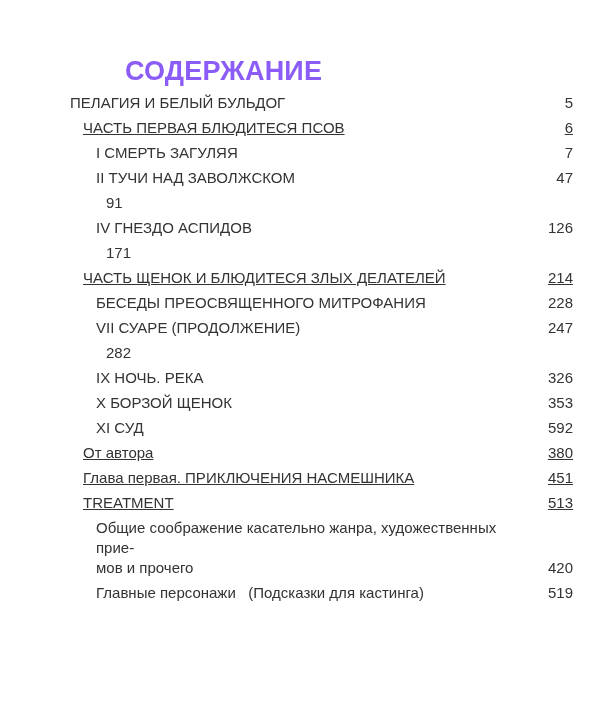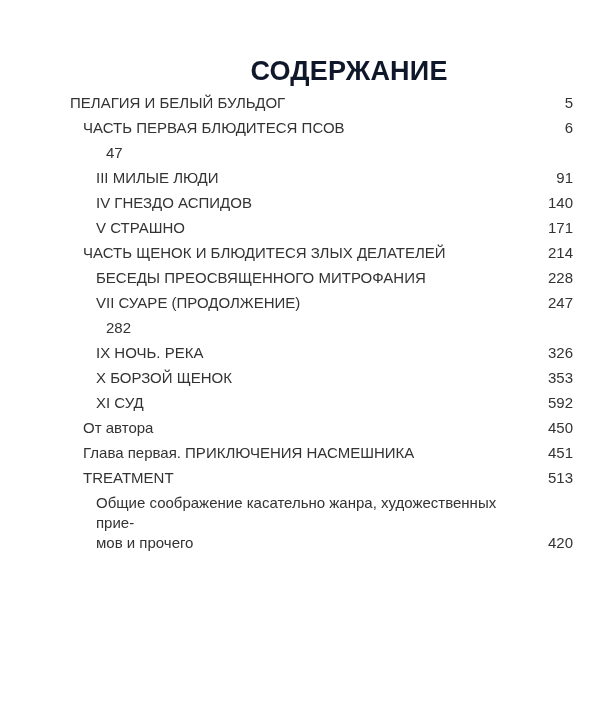--- a/index.html
+++ b/index.html
@@ -17,41 +17,41 @@
   .page {
     box-sizing: border-box;
     width: 600px;
     height: 711px;
     padding: 56px 27px 20px 70px;
     background: #ffffff;
   }
   .toc-title {
     margin: 0;
     padding: 0 0 0 55px;
-    text-align: center;
+    text-align: left;
     font-size: 27px;
     line-height: 30px;
     font-weight: bold;
-    color: #0f172a;
+    color: #8b5cf6;
     letter-spacing: 0.2px;
   }
   .toc-list {
     margin-top: 7px;
   }
   .toc-row {
     display: flex;
     align-items: flex-end;
     font-size: 15px;
     line-height: 20px;
     color: #333333;
     margin-bottom: 5px;
     cursor: default;
   }
   .toc-row.level-1 { padding-left: 0; }
-  .toc-row.level-2 { padding-left: 13px; }
+  .toc-row.level-2 { padding-left: 13px; text-decoration: underline; }
   .toc-row.level-3 { padding-left: 26px; }
   .toc-label {
     flex: 1 1 auto;
     min-width: 0;
     white-space: pre-wrap;
     overflow: hidden;
   }
   .toc-page {
     flex: 0 0 auto;
     margin-left: 10px;
@@ -68,32 +68,35 @@
   <div class="toc-list" id="toc-list">
       <div class="toc-row level-1">
     <span class="toc-label">ПЕЛАГИЯ И БЕЛЫЙ БУЛЬДОГ</span>
     <span class="toc-page">5</span>
   </div>
       <div class="toc-row level-2">
     <span class="toc-label">ЧАСТЬ ПЕРВАЯ БЛЮДИТЕСЯ ПСОВ</span>
     <span class="toc-page">6</span>
   </div>
       <div class="toc-row level-3">
+    <span class="toc-label">I СМЕРТЬ ЗАГУЛЯЯ</span>
+    <span class="toc-page">7</span>
+  </div>
+      <div class="toc-row level-3">
+    <span class="toc-label">II ТУЧИ НАД ЗАВОЛЖСКОМ</span>
     <span class="toc-page">47</span>
   </div>
       <div class="toc-row level-3">
-    <span class="toc-label">III МИЛЫЕ ЛЮДИ</span>
     <span class="toc-page">91</span>
   </div>
       <div class="toc-row level-3">
     <span class="toc-label">IV ГНЕЗДО АСПИДОВ</span>
-    <span class="toc-page">140</span>
+    <span class="toc-page">126</span>
   </div>
       <div class="toc-row level-3">
-    <span class="toc-label">V СТРАШНО</span>
     <span class="toc-page">171</span>
   </div>
       <div class="toc-row level-2">
     <span class="toc-label">ЧАСТЬ ЩЕНОК И БЛЮДИТЕСЯ ЗЛЫХ ДЕЛАТЕЛЕЙ</span>
     <span class="toc-page">214</span>
   </div>
       <div class="toc-row level-3">
     <span class="toc-label">БЕСЕДЫ ПРЕОСВЯЩЕННОГО МИТРОФАНИЯ</span>
     <span class="toc-page">228</span>
   </div>
@@ -111,29 +114,33 @@
       <div class="toc-row level-3">
     <span class="toc-label">X БОРЗОЙ ЩЕНОК</span>
     <span class="toc-page">353</span>
   </div>
       <div class="toc-row level-3">
     <span class="toc-label">XI СУД</span>
     <span class="toc-page">592</span>
   </div>
       <div class="toc-row level-2">
     <span class="toc-label">От автора</span>
-    <span class="toc-page">450</span>
+    <span class="toc-page">380</span>
   </div>
       <div class="toc-row level-2">
     <span class="toc-label">Глава первая. ПРИКЛЮЧЕНИЯ НАСМЕШНИКА</span>
     <span class="toc-page">451</span>
   </div>
       <div class="toc-row level-2">
     <span class="toc-label">TREATMENT</span>
     <span class="toc-page">513</span>
   </div>
       <div class="toc-row level-3">
     <span class="toc-label">Общие соображение касательно жанра, художественных прие-
 мов и прочего</span>
     <span class="toc-page">420</span>
   </div>
+      <div class="toc-row level-3">
+    <span class="toc-label">Главные персонажи   (Подсказки для кастинга)</span>
+    <span class="toc-page">519</span>
+  </div>
     </div>
 </div>
 
 </body></html>

